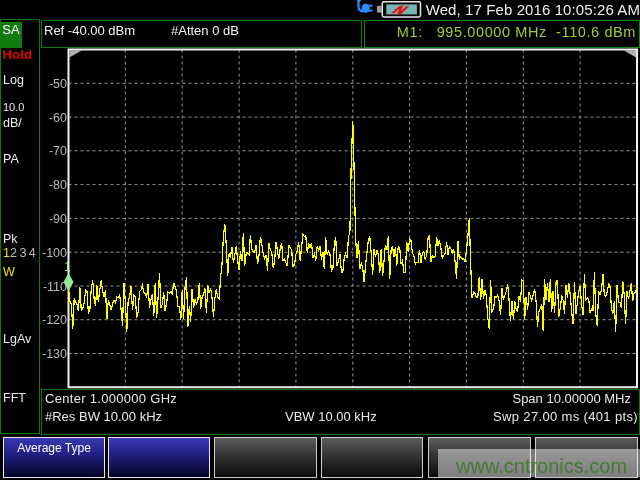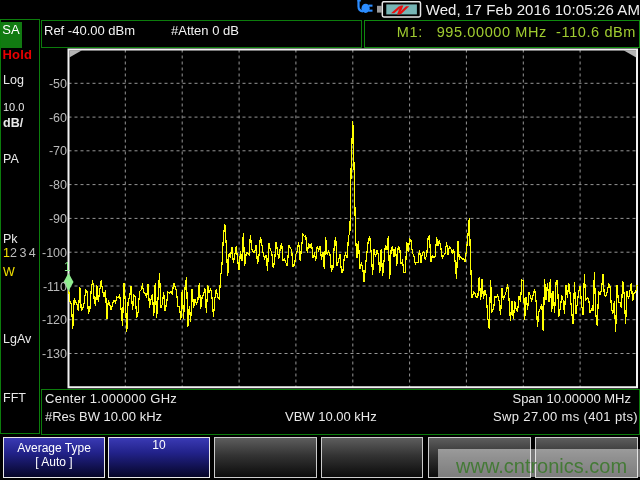--- a/index.html
+++ b/index.html
@@ -24,21 +24,21 @@
   <path d="M15 12.2 L23 5.2 L26.2 5.2 L18.2 12.2 Z" fill="#e81010"></path>
   <path d="M22 13 L30 5.2 L33.2 5.2 L25.2 13 Z" fill="#e81010"></path>
   <path d="M24.6 4.4 L27.4 4.4 L23.6 13.6 L21 13.6 Z" fill="#e81010"></path>
 </svg>
 
 <div class="abs" style="left:0px;top:19px;width:38px;height:413px;border:1px solid #0c7c0c;background:#000;"></div>
 <div class="abs" style="left:0.5px;top:21.5px;width:21px;height:26px;background:#117a11;color:#fff;font-size:13px;text-align:center;line-height:16.5px;">SA</div>
 <div class="abs" style="left:2.5px;top:47px;color:#e80000;font-size:13px;font-weight:bold;letter-spacing:0.2px;">Hold</div>
 <div class="abs w" style="left:3px;top:73px;font-size:12.5px;">Log</div>
 <div class="abs w" style="left:3px;top:101px;font-size:11px;">10.0</div>
-<div class="abs w" style="left:3px;top:116px;font-size:12.5px;font-weight:bold;">dB/</div>
+<div class="abs w" style="left:3px;top:116px;font-size:12.5px;">dB/</div>
 <div class="abs w" style="left:3px;top:140px;font-size:12.5px;margin-top:12px;">PA</div>
 <div class="abs w" style="left:3px;top:232px;font-size:12.5px;">Pk</div>
 <div class="abs" style="left:3px;top:246px;font-size:12.5px;"><span style="color:#f2e200;">1</span><span style="color:#bdbdbd;">2 3 4</span></div>
 <div class="abs" style="left:3px;top:265px;font-size:12.5px;color:#f2e200;">W</div>
 <div class="abs w" style="left:3px;top:332px;font-size:12.5px;">LgAv</div>
 <div class="abs w" style="left:3px;top:391px;font-size:12.5px;">FFT</div>
 
 <div class="abs" style="left:41px;top:20px;width:319px;height:26px;border:1px solid #0c7c0c;background:#000;"></div>
 <div class="abs w" style="left:44px;top:23px;font-size:13px;color:#f2f2f2;">Ref -40.00 dBm</div>
 <div class="abs w" style="left:171px;top:23px;font-size:13px;color:#f2f2f2;">#Atten 0 dB</div>
@@ -96,24 +96,22 @@
 
 <div class="abs" style="left:41px;top:389px;width:597px;height:44px;border:1px solid #0c7c0c;background:#000;"></div>
 <div class="abs w" style="left:45px;top:391px;font-size:13px;letter-spacing:0.3px;">Center 1.000000 GHz</div>
 <div class="abs w" style="right:9px;top:391px;font-size:13px;">Span 10.00000 MHz</div>
 <div class="abs w" style="left:45px;top:409px;font-size:13px;">#Res BW 10.00 kHz</div>
 <div class="abs w" style="left:285px;top:409px;font-size:13px;text-align:right;">VBW 10.00 kHz</div>
 <div class="abs w" style="right:2px;top:409px;font-size:13px;letter-spacing:0.35px;text-align:center;">Swp 27.00 ms (401 pts)</div>
 
 <div class="abs" style="left:3px;top:437px;width:100px;height:39px;border:1.5px solid #e8e8e8;background:linear-gradient(#3a3ab4 0%,#22228a 38%,#050527 100%);color:#fff;font-size:12px;text-align:center;">
     <div style="margin-top:3px;text-align:center;">Average Type</div>
-    <div>[ Auto ]</div>
   </div>
 <div class="abs" style="left:108px;top:437px;width:100px;height:39px;border:1.5px solid #e8e8e8;background:linear-gradient(#3a3ab4 0%,#22228a 38%,#050527 100%);color:#fff;font-size:12px;text-align:center;">
-    <div>10</div>
   </div>
 <div class="abs" style="left:214px;top:437px;width:101px;height:39px;border:1.5px solid #cccccc;background:linear-gradient(#5d5d5d 0%,#333333 45%,#0b0b0b 100%);"></div>
 <div class="abs" style="left:321px;top:437px;width:100px;height:39px;border:1.5px solid #cccccc;background:linear-gradient(#5d5d5d 0%,#333333 45%,#0b0b0b 100%);"></div>
 <div class="abs" style="left:428px;top:437px;width:101px;height:39px;border:1.5px solid #cccccc;background:linear-gradient(#5d5d5d 0%,#333333 45%,#0b0b0b 100%);"></div>
 <div class="abs" style="left:535px;top:437px;width:101px;height:39px;border:1.5px solid #cccccc;background:linear-gradient(#5d5d5d 0%,#333333 45%,#0b0b0b 100%);"></div>
 
 <div class="abs" style="left:438px;top:449px;width:202px;height:28px;background:rgba(255,255,255,0.47);"></div>
 <div class="abs" style="left:456px;top:455px;font-size:20px;color:#447a36;">www.cntronics.com</div>
 
 </body></html>

